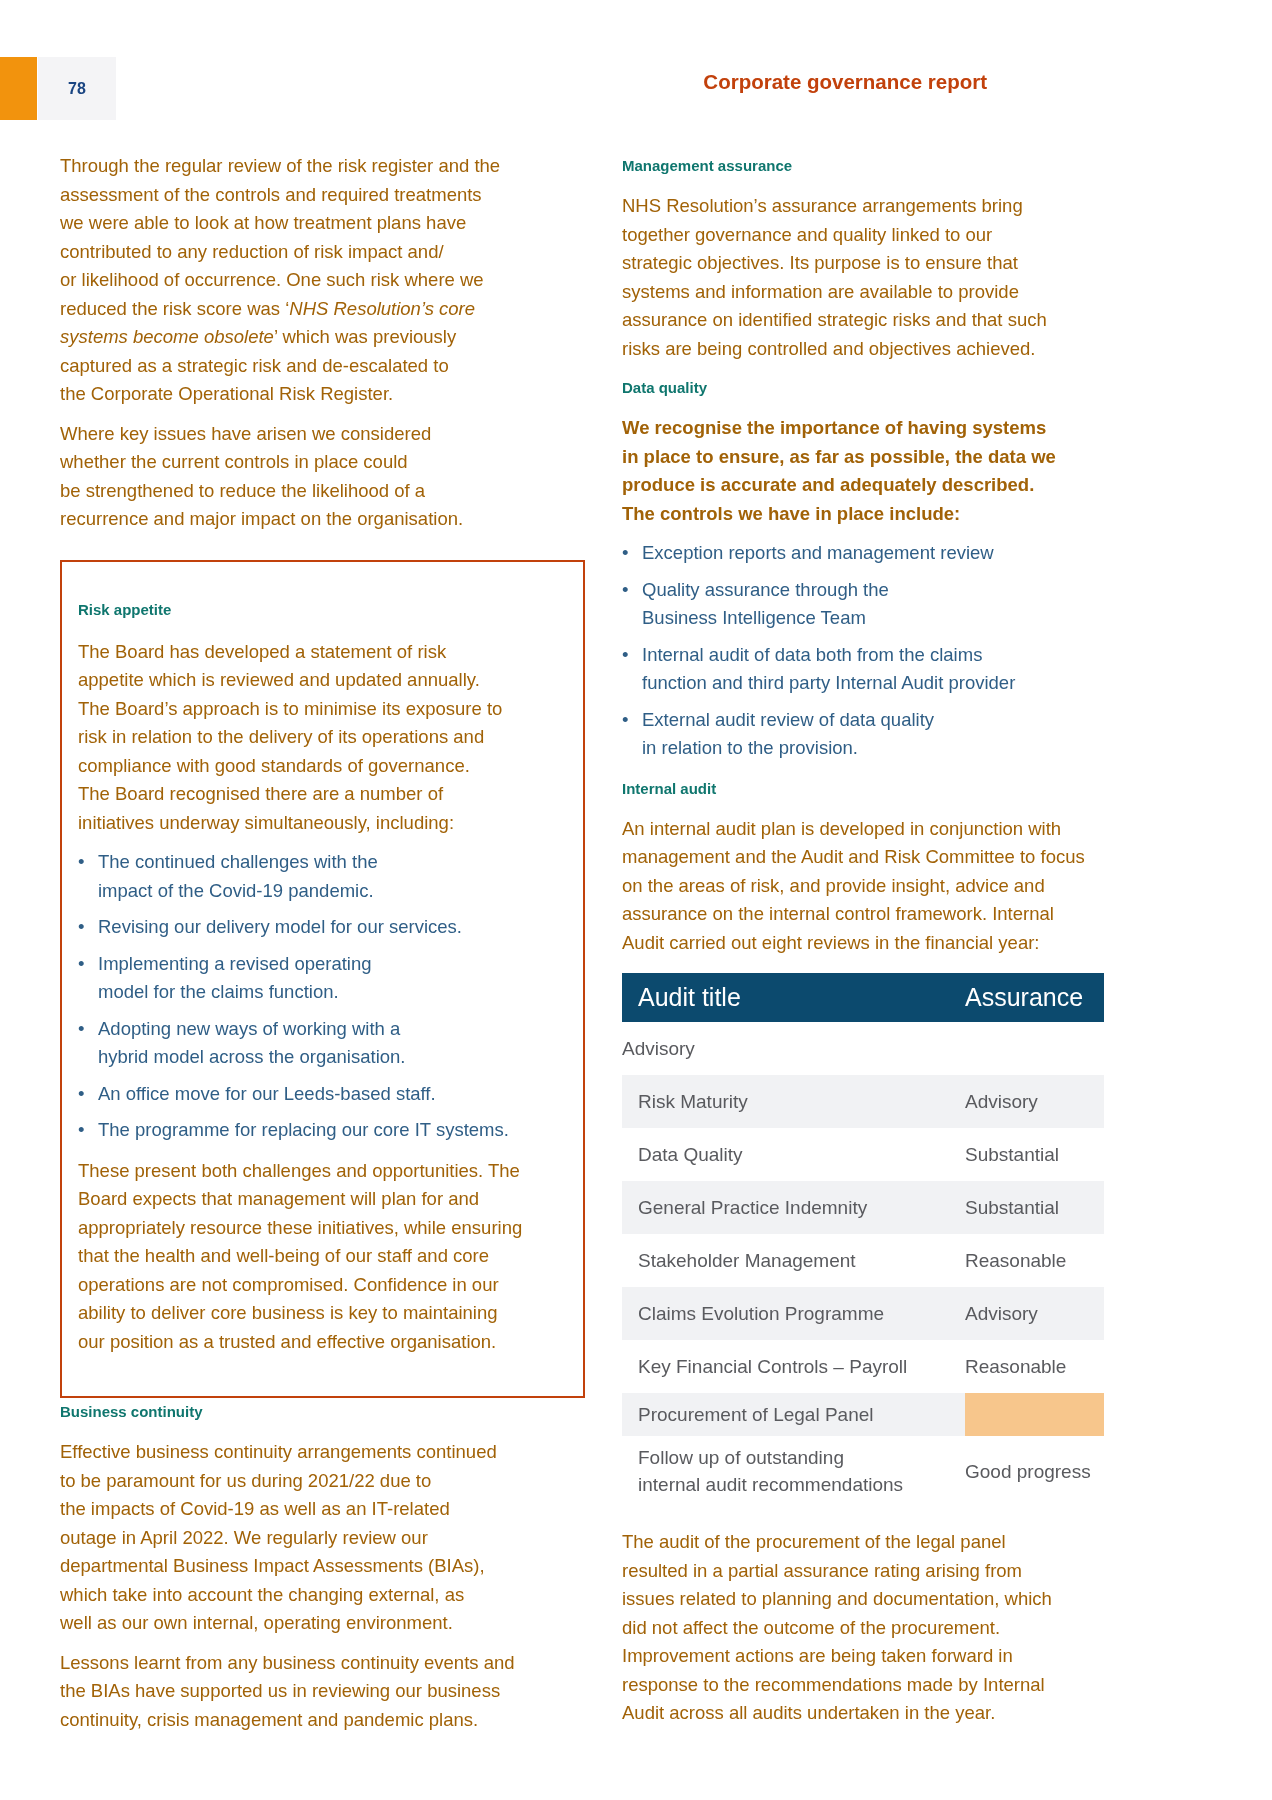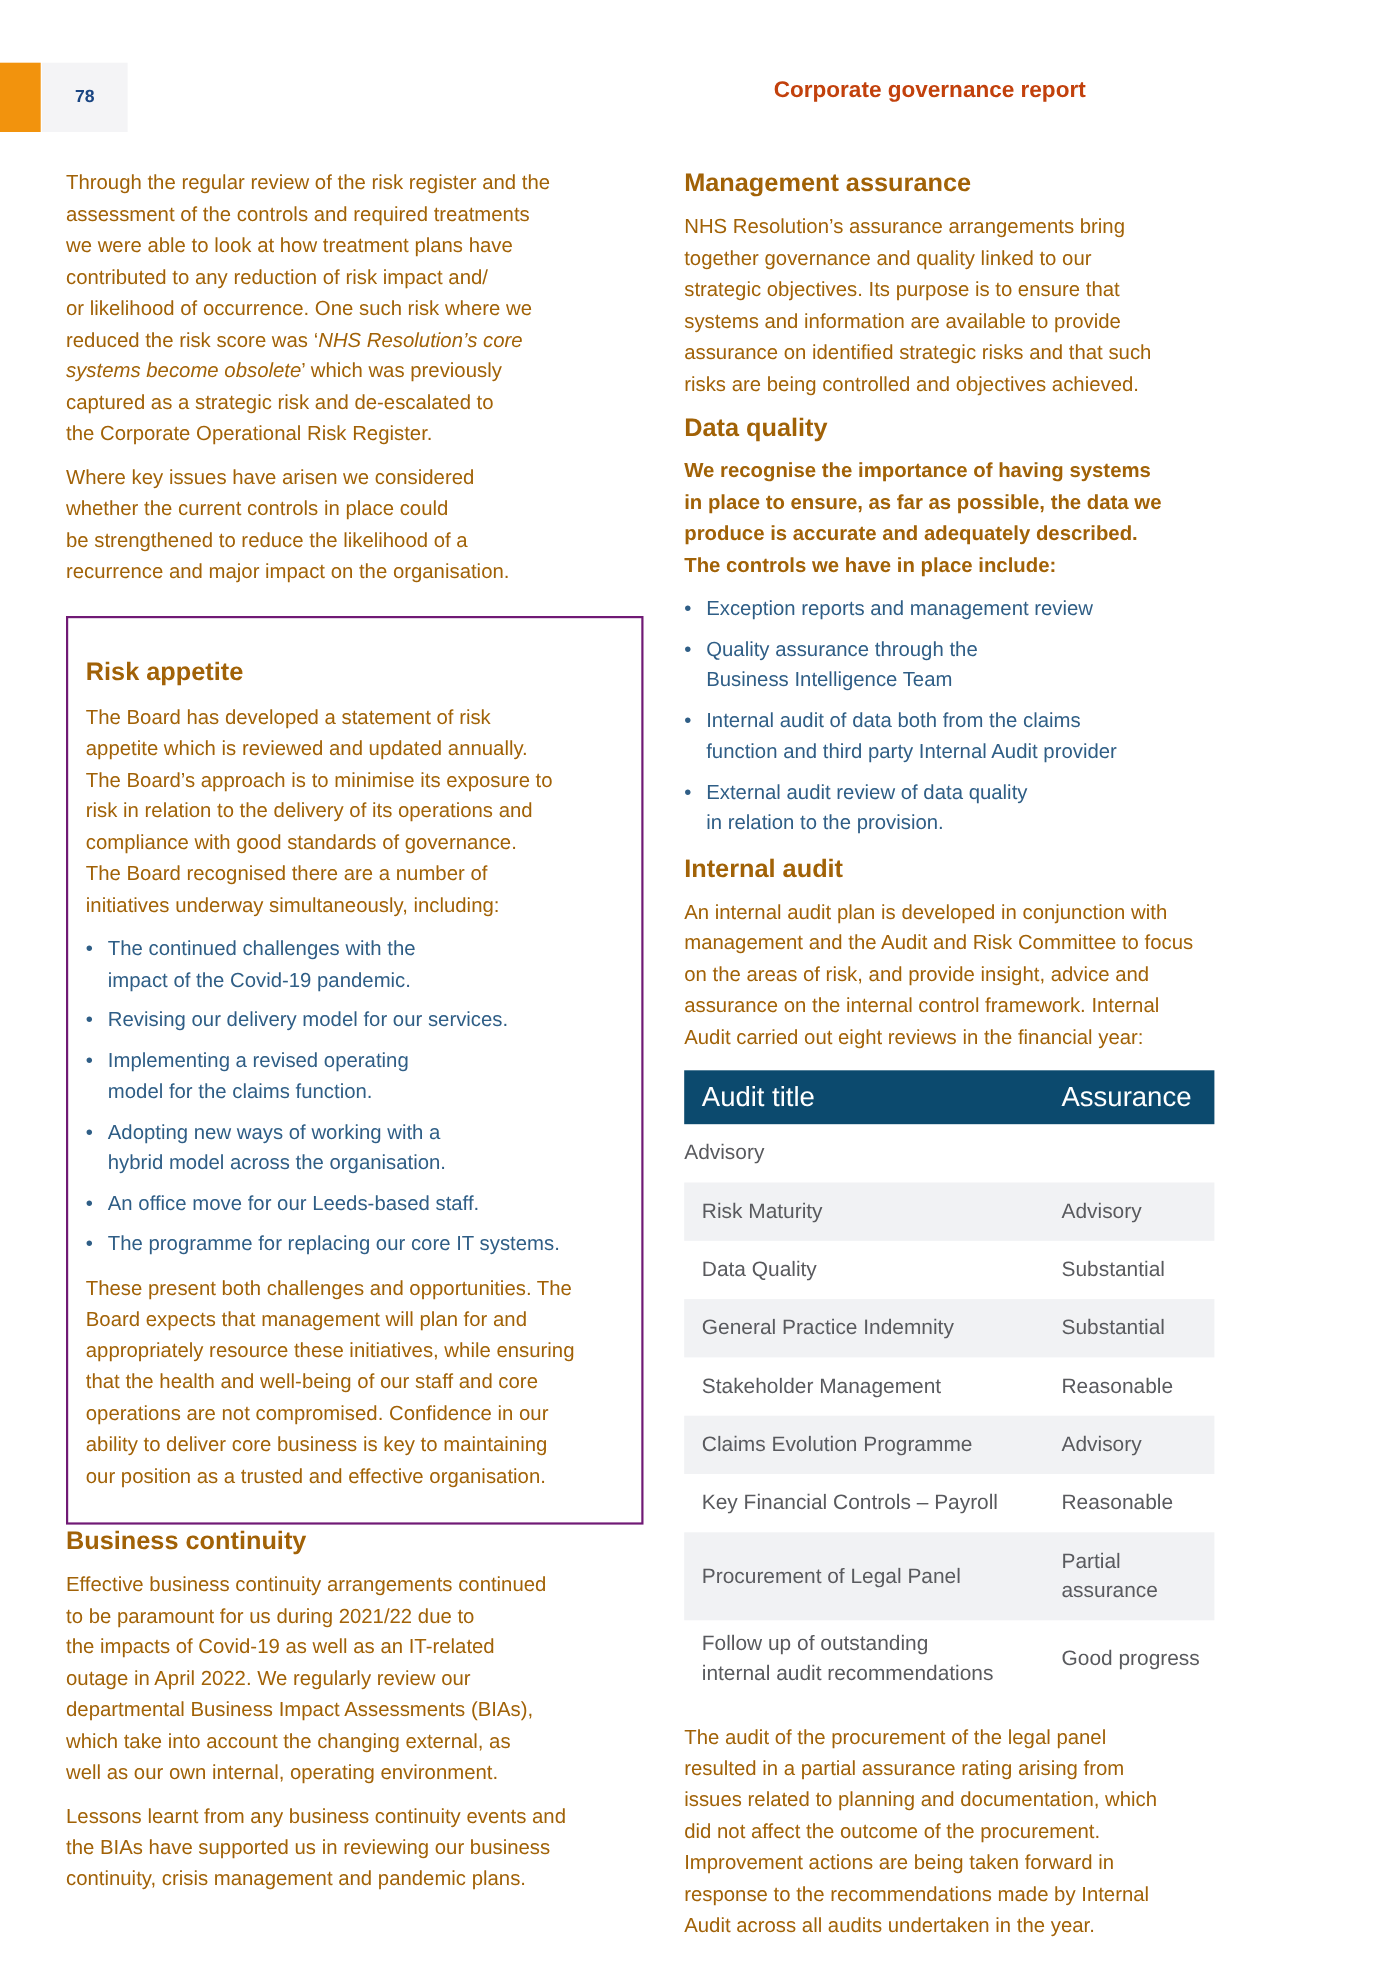--- a/index.html
+++ b/index.html
@@ -35,30 +35,30 @@
     margin:0 0 11px 0;
     color:#a16207;
     font-size:18.5px;
     line-height:28.5px;
     white-space:pre-line;
   }
   .body em{font-style:italic;}
   .lead{font-weight:bold;}
   h2.sec{
     margin:0 0 12px 0;
-    color:#a16207;
-    font-size:23px;
+    color:#0f766e;
+    font-size:15px;
     line-height:28px;
     font-weight:bold;
   }
   
   .risk-box{
     margin:26px 0 0 0;
-    border:2px solid #701a75;
-    padding:34px 16px 28px 16px;
+    border:2px solid #c2410c;
+    padding:34px 16px 40px 16px;
   }
   .risk-box h2.sec{margin-bottom:14px;}
   
   ul.blist{list-style:none;margin:4px 0 12px 0;padding:0;}
   ul.blist li{
     display:flex;
     margin:0 0 8px 0;
     color:#2f5e86;
     font-size:18.5px;
     line-height:28.5px;
@@ -260,22 +260,20 @@
               <div class="c2">Advisory</div>
               <div class="bar none"></div>
             </div>
             <div class="t-row">
               <div class="c1">Key Financial Controls – Payroll</div>
               <div class="c2">Reasonable</div>
               <div class="bar orange"></div>
             </div>
             <div class="t-row">
               <div class="c1">Procurement of Legal Panel</div>
-              <div class="c2">Partial
-assurance</div>
               <div class="bar light-orange"></div>
             </div>
             <div class="t-row">
               <div class="c1">Follow up of outstanding
 internal audit recommendations</div>
               <div class="c2">Good progress</div>
               <div class="bar none"></div>
             </div>
           </div>
       </div>

